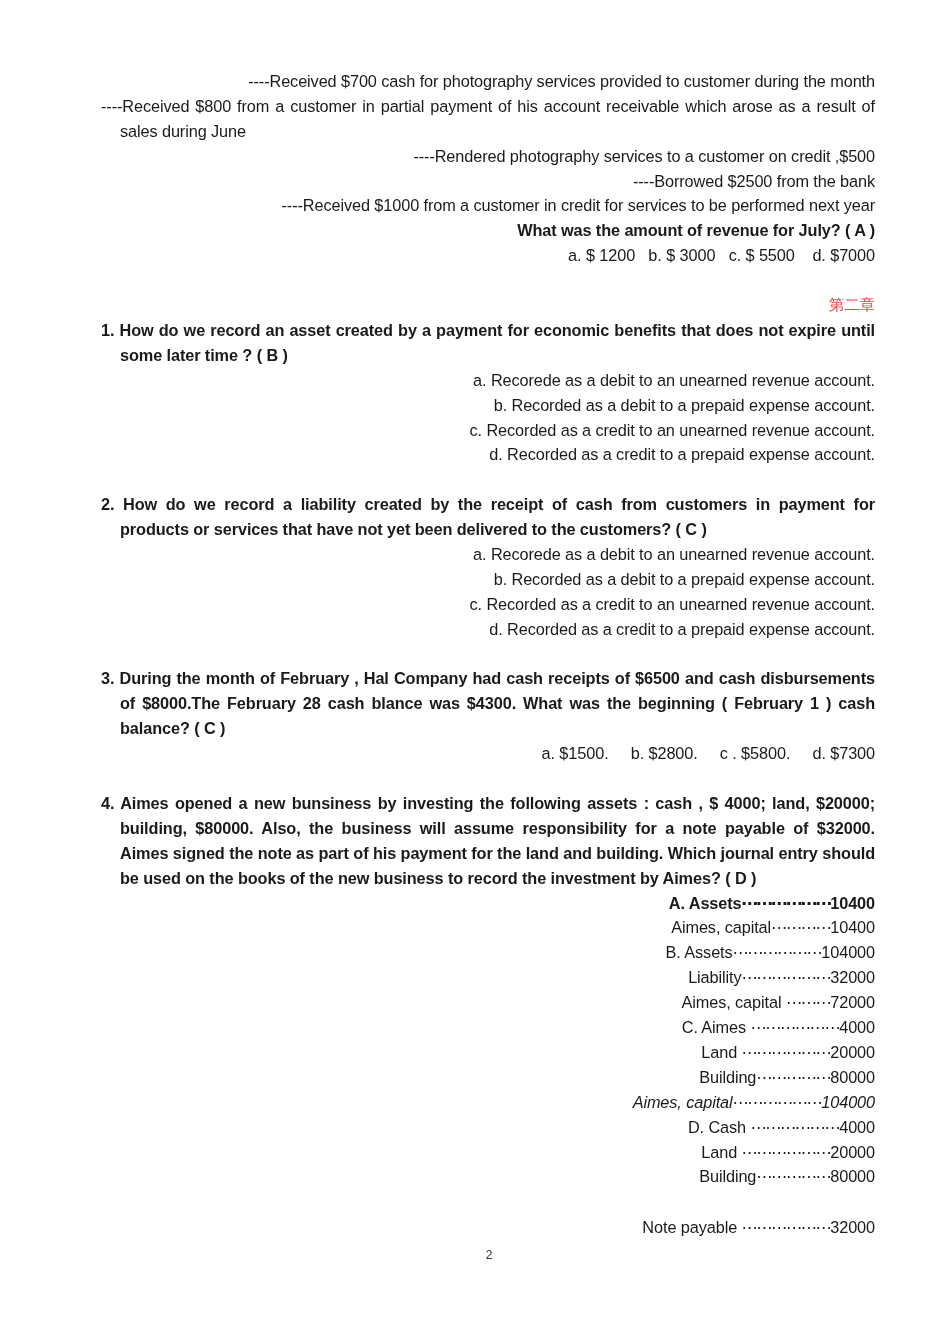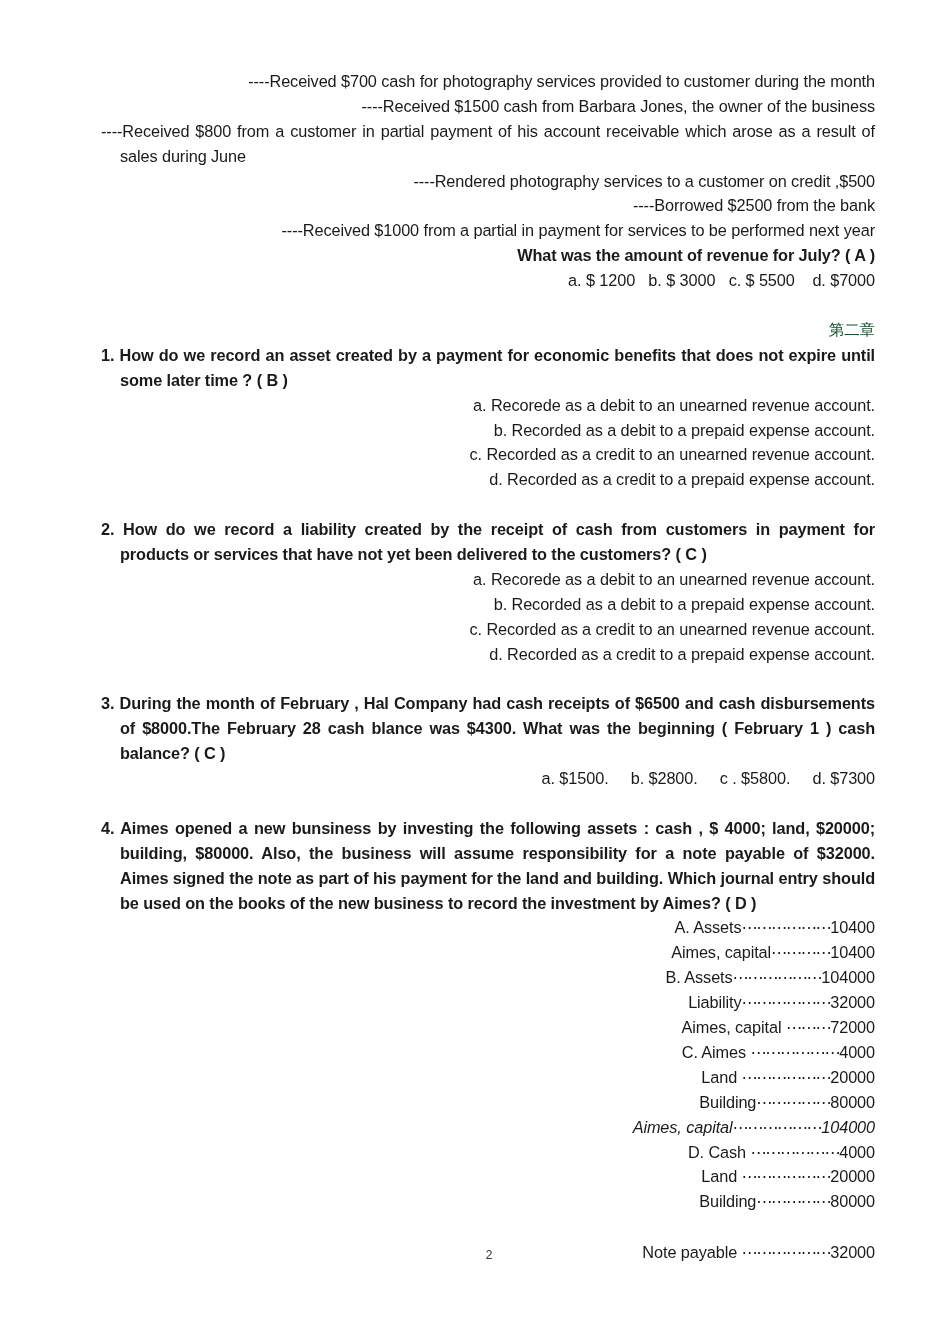--- a/index.html
+++ b/index.html
@@ -4,38 +4,37 @@
 <style>
   html, body { margin: 0; padding: 0; background: #ffffff; }
   body { width: 950px; height: 1344px; position: relative; overflow: hidden;
          font-family: "Liberation Sans", "DejaVu Sans", sans-serif; color: #1a1a1a; }
   .page { position: absolute; left: 101px; top: 69px; width: 774px; }
   .ln { font-size: 16.3px; line-height: 24.9px; height: 24.9px; white-space: nowrap; letter-spacing: -0.1px; text-align: right; }
   .wrap { white-space: normal; height: auto; text-align: justify; }
   .hang { padding-left: 19px; text-indent: -19px; }
   .b { font-weight: bold; }
   .blank { height: 24.9px; }
-  .cjk { font-family: "DejaVu Serif", serif; font-size: 15.5px; color: #14532d; }
+  .cjk { font-family: "DejaVu Serif", serif; font-size: 15.5px; color: #ef4444; }
   .ind1 { padding-left: 26px; }
   .ind2 { padding-left: 22px; font-style: italic; }
   .ind3 { padding-left: 18px; }
   .dots { letter-spacing: -1.5px; }
   .pagenum { position: absolute; left: 0; width: 978px; top: 1248px; text-align: center;
              font-size: 12px; color: #333; }
 </style>
 </head>
 <body>
 
 <div class="page">
   <div class="ln">----Received $700 cash for photography services provided to customer during the month</div>
-  <div class="ln">----Received $1500 cash from Barbara Jones, the owner of the business</div>
   <div class="ln wrap hang">----Received $800 from a customer in partial payment of his account receivable which arose as a result of sales during June</div>
   <div class="ln">----Rendered photography services to a customer on credit ,$500</div>
   <div class="ln">----Borrowed $2500 from the bank</div>
-  <div class="ln">----Received $1000 from a partial in payment for services to be performed next year</div>
+  <div class="ln">----Received $1000 from a customer in credit for services to be performed next year</div>
   <div class="ln b">What was the amount of revenue for July?   ( A )</div>
   <div class="ln" style="white-space:pre">a. $ 1200   b. $ 3000   c. $ 5500    d. $7000</div>
   <div class="blank"></div>
 
   <div class="ln cjk">第二章</div>
   <div class="ln wrap hang b">1. How do we record an asset created by a payment for economic benefits that does not expire until some later time ?     ( B )</div>
   <div class="ln">a. Recorede as a debit to an unearned revenue account.</div>
   <div class="ln">b. Recorded as a debit to a prepaid expense account.</div>
   <div class="ln">c. Recorded as a credit to an unearned revenue account.</div>
   <div class="ln">d. Recorded as a credit to a prepaid expense account.</div>
@@ -47,21 +46,21 @@
   <div class="ln">c. Recorded as a credit to an unearned revenue account.</div>
   <div class="ln">d. Recorded as a credit to a prepaid expense account.</div>
   <div class="blank"></div>
 
   <div class="ln wrap hang b">3. During the month of February , Hal Company had cash receipts of $6500 and cash disbursements of $8000.The February 28 cash blance was $4300. What was the beginning ( February  1 ) cash balance?     ( C )</div>
   <div class="ln" style="white-space:pre">a. $1500.     b. $2800.     c . $5800.     d. $7300</div>
   <div class="blank"></div>
 
   <div class="ln wrap hang b">4. Aimes opened a new bunsiness by investing the following assets : cash , $ 4000; land, $20000; building, $80000. Also, the business will assume responsibility for a note payable of  $32000. Aimes signed the note as part of his payment for the land and building. Which journal entry should be used on the books of the new business to record the investment by Aimes?     ( D )</div>
   <div id="entries">
-      <div class="ln" style="white-space: pre;"><span>A. Assets</span><span class="dots">⋯⋯⋯⋯⋯⋯</span><span>10400</span></div>
+      <div class="ln" style="white-space: pre; font-weight: bold;"><span>A. Assets</span><span class="dots">⋯⋯⋯⋯⋯⋯</span><span>10400</span></div>
       <div class="ln ind1" style="white-space: pre;"><span>Aimes, capital</span><span class="dots">⋯⋯⋯⋯</span><span>10400</span></div>
       <div class="ln" style="white-space: pre; margin-left: 20px;"><span>B. Assets</span><span class="dots">⋯⋯⋯⋯⋯⋯</span><span>104000</span></div>
       <div class="ln ind1" style="white-space: pre;"><span>Liability</span><span class="dots">⋯⋯⋯⋯⋯⋯</span><span>32000</span></div>
       <div class="ln ind1" style="white-space: pre;"><span>Aimes, capital </span><span class="dots">⋯⋯⋯</span><span>72000</span></div>
       <div class="ln" style="white-space: pre;"><span>C. Aimes </span><span class="dots">⋯⋯⋯⋯⋯⋯</span><span>4000</span></div>
       <div class="ln" style="white-space: pre;"><span>Land </span><span class="dots">⋯⋯⋯⋯⋯⋯</span><span>20000</span></div>
       <div class="ln" style="white-space: pre;"><span>Building</span><span class="dots">⋯⋯⋯⋯⋯</span><span>80000</span></div>
       <div class="ln ind2" style="white-space: pre;"><span>Aimes, capital</span><span class="dots">⋯⋯⋯⋯⋯⋯</span><span>104000</span></div>
       <div class="ln" style="white-space: pre;"><span>D. Cash </span><span class="dots">⋯⋯⋯⋯⋯⋯</span><span>4000</span></div>
       <div class="ln" style="white-space: pre;"><span>Land </span><span class="dots">⋯⋯⋯⋯⋯⋯</span><span>20000</span></div>

